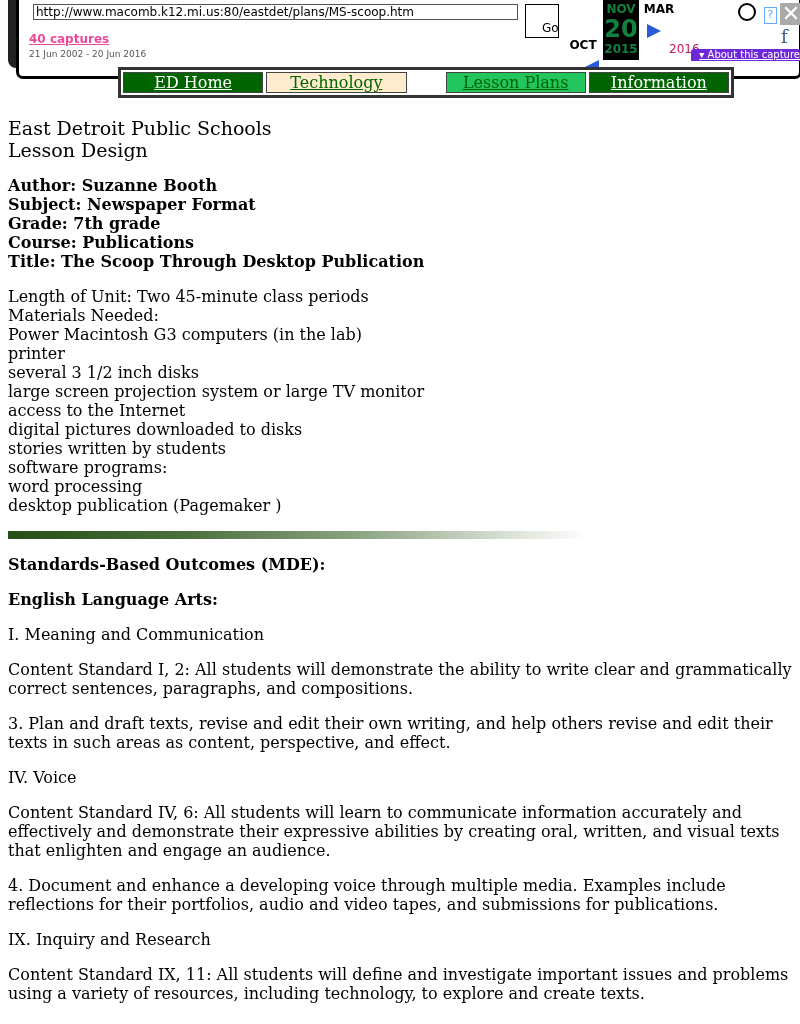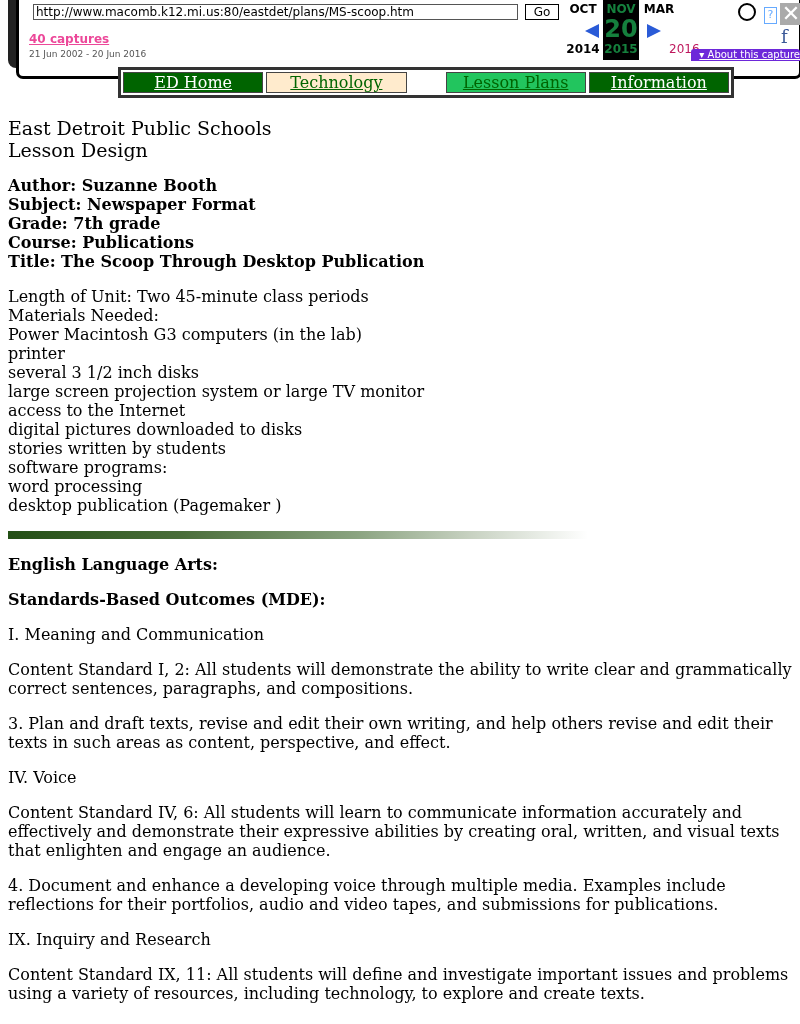--- a/index.html
+++ b/index.html
@@ -2,28 +2,28 @@
 <html><head>
 <meta charset="utf-8">
 <style>
   html, body { margin: 0; padding: 0; background: #fff; }
   body { width: 800px; height: 1024px; overflow: hidden; position: relative; font-family: "DejaVu Serif", serif; color: #000; }
 
   
   .wb-shadow { position: absolute; left: 8px; top: 0; width: 788px; height: 68px; background: #222; border-radius: 0 0 8px 8px; }
   .wb { position: absolute; left: 16px; top: 0; width: 786px; height: 79px; background: #fff; border: 3px solid #000; border-top: none; border-radius: 0 0 7px 7px; box-sizing: border-box; font-family: "DejaVu Sans", sans-serif; }
   .wb-url { position: absolute; left: 14px; top: 4px; width: 485px; height: 16px; border: 1px solid #555; font-size: 12px; padding: 0 2px; box-sizing: border-box; line-height: 14px; font-family: "DejaVu Sans", sans-serif; color: #000; background: #fff; }
-  .wb-go { position: absolute; left: 506px; top: 4px; width: 34px; height: 16px; border: 1px solid #000; background: #fff; font-size: 12px; line-height: 14px; text-align: center; padding: 0; box-sizing: border-box; font-family: "DejaVu Sans", sans-serif; }
+  .wb-go { position: absolute; left: 506px; top: 4px; width: 34px; height: 16px; border: 1px solid #000; background: #fff; font-size: 12px; line-height: 14px; text-align: center; padding: 16px; box-sizing: border-box; font-family: "DejaVu Sans", sans-serif; }
   .wb-captures { position: absolute; left: 10px; top: 32px; font-size: 12px; font-weight: bold; color: #ec4899; text-decoration: underline; }
   .wb-range { position: absolute; left: 10px; top: 49px; font-size: 9px; color: #555; }
   .wb-col { position: absolute; top: 0; width: 36px; height: 60px; text-align: center; }
   .wb-month { font-size: 12px; font-weight: bold; margin-top: 2px; }
   .wb-day { font-size: 24px; font-weight: bold; line-height: 26px; height: 26px; }
   .wb-year { font-size: 12px; font-weight: bold; }
-  .wb-prev { left: 546px; }
+  .wb-prev { left: 546px; margin-top: 36px; }
   .wb-cur { left: 584px; background: #000; color: #15803d; width: 36px; }
   .wb-next { left: 622px; }
   .wb-arrow-l { position: absolute; right: 2px; top: 24px; width: 0; height: 0; border-top: 7px solid transparent; border-bottom: 7px solid transparent; border-right: 14px solid #2a5bd7; }
   .wb-arrow-r { position: absolute; left: 6px; top: 24px; width: 0; height: 0; border-top: 7px solid transparent; border-bottom: 7px solid transparent; border-left: 14px solid #2a5bd7; }
   .wb-year.dim { color: #be185d; font-weight: normal; margin-left: 28px; }
   .wb-circle { position: absolute; left: 719px; top: 3px; width: 14px; height: 14px; border: 2px solid #000; border-radius: 50%; }
   .wb-help { position: absolute; left: 745px; top: 7px; width: 11px; height: 15px; border: 1px solid #6af; color: #6af; font-size: 11px; line-height: 14px; text-align: center; }
   .wb-close { position: absolute; left: 761px; top: 3px; width: 22px; height: 22px; background: #aaa; color: #fff; font-size: 22px; line-height: 22px; text-align: center; font-weight: bold; }
   .wb-fb { position: absolute; left: 762px; top: 26px; color: #3b5998; font-family: "DejaVu Serif", serif; font-size: 18px; }
   .wb-about { position: absolute; left: 672px; top: 49px; width: 109px; height: 12px; background: #6d28d9; color: #fff; font-size: 10px; line-height: 12px; border-radius: 3px 3px 0 0; text-align: right; }
@@ -112,22 +112,22 @@
     <div>several 3 1/2 inch disks</div>
     <div>large screen projection system or large TV monitor</div>
     <div>access to the Internet</div>
     <div>digital pictures downloaded to disks</div>
     <div>stories written by students</div>
     <div>software programs:</div>
     <div>word processing</div>
     <div>desktop publication (Pagemaker )</div>
   </div>
   <div class="rule"></div>
+  <p class="b">Standards-Based Outcomes (MDE):</p>
   <p class="b">English Language Arts:</p>
-  <p class="b">Standards-Based Outcomes (MDE):</p>
   <p>I. Meaning and Communication</p>
   <p>Content Standard I, 2: All students will demonstrate the ability to write clear and grammatically correct sentences, paragraphs, and compositions.</p>
   <p>3. Plan and draft texts, revise and edit their own writing, and help others revise and edit their texts in such areas as content, perspective, and effect.</p>
   <p>IV. Voice</p>
   <p>Content Standard IV, 6: All students will learn to communicate information accurately and effectively and demonstrate their expressive abilities by creating oral, written, and visual texts that enlighten and engage an audience.</p>
   <p>4. Document and enhance a developing voice through multiple media. Examples include reflections for their portfolios, audio and video tapes, and submissions for publications.</p>
   <p>IX. Inquiry and Research</p>
   <p>Content Standard IX, 11: All students will define and investigate important issues and problems using a variety of resources, including technology, to explore and create texts.</p>
 </div>
 

